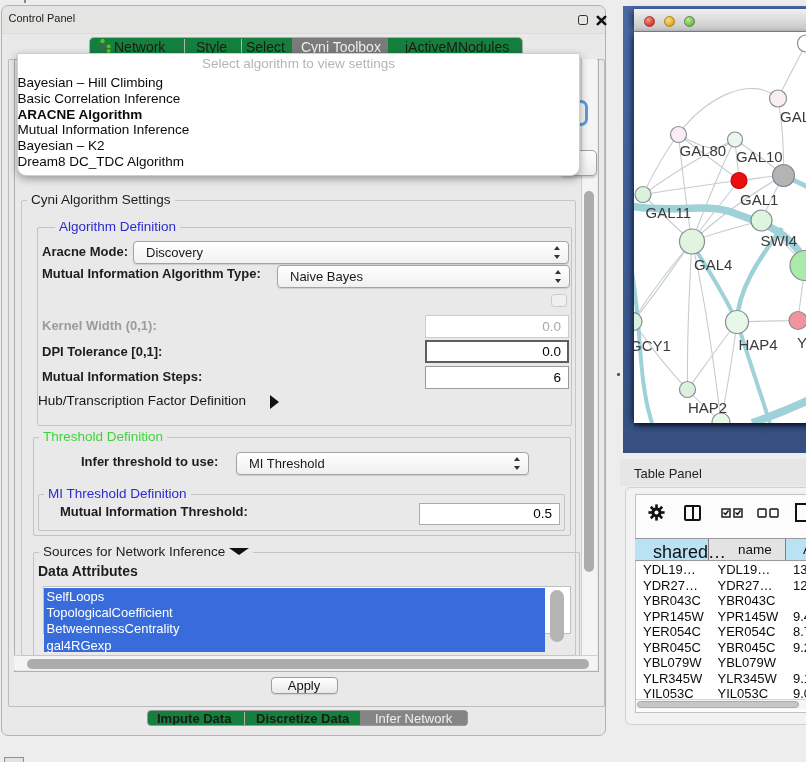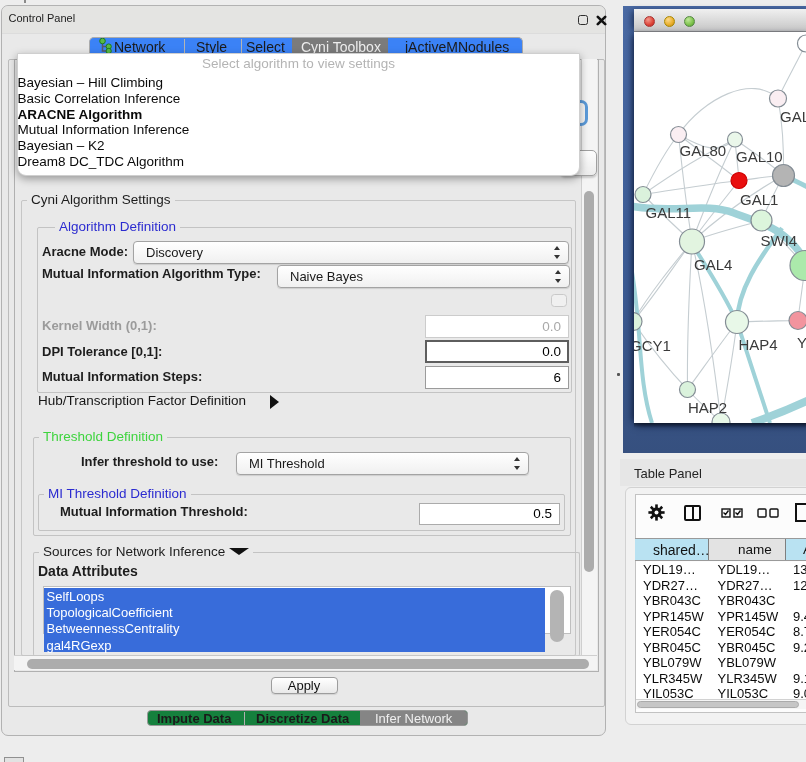--- a/index.html
+++ b/index.html
@@ -26,21 +26,21 @@
 
 <div class="abs" id="cp" style="left:1px;top:5px;width:605px;height:731px;background:#e9e9e9;border:1px solid #b2b2b2;border-radius:7px;">
 
   <div class="abs" style="left:0;top:0;width:100%;height:28px;background:#e4e4e2;border-radius:7px 7px 0 0;border-bottom:1px solid #dcdcdc;"></div>
   <div class="abs" style="left:6.5px;top:6px;font-size:11px;color:#1c1c1c;">Control Panel</div>
   <div class="abs" style="left:576px;top:9px;width:10px;height:10px;border:1.6px solid #2e2e2e;border-radius:2.5px;"></div>
   <svg class="abs" style="left:594px;top:8.5px;" width="11" height="11" viewBox="0 0 11 11">
       <path d="M1.8 1.8 L9.2 9.2 M9.2 1.8 L1.8 9.2" stroke="#111" stroke-width="2.6" stroke-linecap="round"></path>
     </svg>
 
-  <div class="abs" style="left:87px;top:31px;width:434px;height:16px;border:1px solid #ababab;border-bottom:none;border-radius:5px 5px 0 0;background:#3b82f6;overflow:hidden;">
+  <div class="abs" style="left:87px;top:31px;width:434px;height:16px;border:1px solid #ababab;border-bottom:none;border-radius:5px 5px 0 0;background:#15803d;overflow:hidden;">
     <div class="abs" style="left:94px;top:1px;width:1px;height:14px;background:#b5b5b5;"></div>
     <div class="abs" style="left:151px;top:1px;width:1px;height:14px;background:#b5b5b5;"></div>
     <div class="abs" style="left:202px;top:0;width:96px;height:16px;background:#7b7b7b;"></div>
     <svg class="abs" style="left:9px;top:0px;" width="13" height="15" viewBox="0 0 13 15">
       <path d="M3.5 4.5 V13 H9" stroke="#555a66" stroke-width="1.5" fill="none"></path>
       <path d="M3.5 8.5 H9" stroke="#555a66" stroke-width="1.5"></path>
       <circle cx="3.5" cy="3" r="2.8" fill="#57b947" stroke="#1e7a1e"></circle>
       <circle cx="9.7" cy="8.5" r="2.6" fill="#57b947" stroke="#1e7a1e"></circle>
       <circle cx="9.7" cy="13" r="2.6" fill="#57b947" stroke="#1e7a1e"></circle>
     </svg>
@@ -58,21 +58,21 @@
   <div class="abs" style="left:579px;top:53px;width:16px;height:597px;background:#f4f4f4;border-left:1px solid #cfcfcf;"></div>
   <div class="abs" style="left:582px;top:185px;width:9.5px;height:381px;background:#acacac;border-radius:5px;"></div>
 
   <div class="abs" style="left:12px;top:649px;width:583px;height:15px;background:#f4f4f4;border-top:1px solid #cfcfcf;"></div>
   <div class="abs" style="left:25px;top:653px;width:562px;height:10px;background:#acacac;border-radius:5px;"></div>
 
   <div class="group" style="left:19px;top:194px;width:555px;height:456px;border-color:#c6c6c6;">
     <span class="gtitle" style="color:#1d1d1d;">Cyni Algorithm Settings</span>
   </div>
 
-  <div class="group" style="left:35px;top:221px;width:535px;height:166px;">
+  <div class="group" style="left:35px;top:221px;width:535px;height:199px;">
     <span class="gtitle" style="color:#2b2bd0;left:17px;">Algorithm Definition</span>
   </div>
   <div class="lbl" style="left:40px;top:238px;">Aracne Mode:</div>
   <div class="combo" style="left:131px;top:235px;width:436px;height:23px;">
       <span class="ct">Discovery</span>
       <span class="arrows">
         <span class="up"></span>
         <span class="dn"></span>
       </span>
     </div>
@@ -263,21 +263,21 @@
       <g fill="none" stroke="#111" stroke-width="1.4">
         <rect x="1" y="1" width="8" height="8" rx="1"></rect>
           <rect x="13" y="1" width="8" height="8" rx="1"></rect>
       </g>
     </svg>
     <svg class="abs" style="left:158px;top:7px;" width="20" height="21" viewBox="0 0 20 21">
       <path d="M2 2 H13 L18 7 V19 H2 Z" fill="none" stroke="#111" stroke-width="2"></path>
     </svg>
 
     <div class="abs" style="left:-1px;top:43px;width:200px;height:23px;border-top:1px solid #9a9a9a;border-bottom:1px solid #9a9a9a;background:#e3e3e3;">
-      <div class="abs" style="left:0;top:0;width:74px;height:21px;background:#b9e2f2;border-right:1px solid #7f7f7f;font-size:14px;color:#111;padding:3px 0 0 18px;">shared…</div>
+      <div class="abs" style="left:0;top:0;width:74px;height:21px;background:#b9e2f2;border-right:1px solid #7f7f7f;font-size:18px;color:#111;padding:3px 0 0 18px;">shared…</div>
       <div class="abs" style="left:75px;top:0;width:74px;height:21px;font-size:13.5px;color:#111;padding:3px 0 0 28px;">name</div>
       <div class="abs" style="left:150px;top:0;width:50px;height:21px;background:#b9e2f2;border-left:1px solid #7f7f7f;font-size:13.5px;color:#111;padding:3px 0 0 17px;">A</div>
     </div>
 
     <div class="abs" style="left:0;top:67px;width:180px;height:137px;overflow:hidden;font-size:13px;color:#0c0c0c;background:#fff;">
       <div class="abs" style="left:7px;top:0px;line-height:15.5px;">YDL19…<br>YDR27…<br>YBR043C<br>YPR145W<br>YER054C<br>YBR045C<br>YBL079W<br>YLR345W<br>YIL053C</div>
       <div class="abs" style="left:81.5px;top:0px;line-height:15.5px;">YDL19…<br>YDR27…<br>YBR043C<br>YPR145W<br>YER054C<br>YBR045C<br>YBL079W<br>YLR345W<br>YIL053C</div>
       <div class="abs" style="left:157px;top:0px;line-height:15.5px;">13.2<br>12.1<br>&nbsp;<br>9.4<br>8.7<br>9.2<br>&nbsp;<br>9.1<br>9.0</div>
     </div>
 

